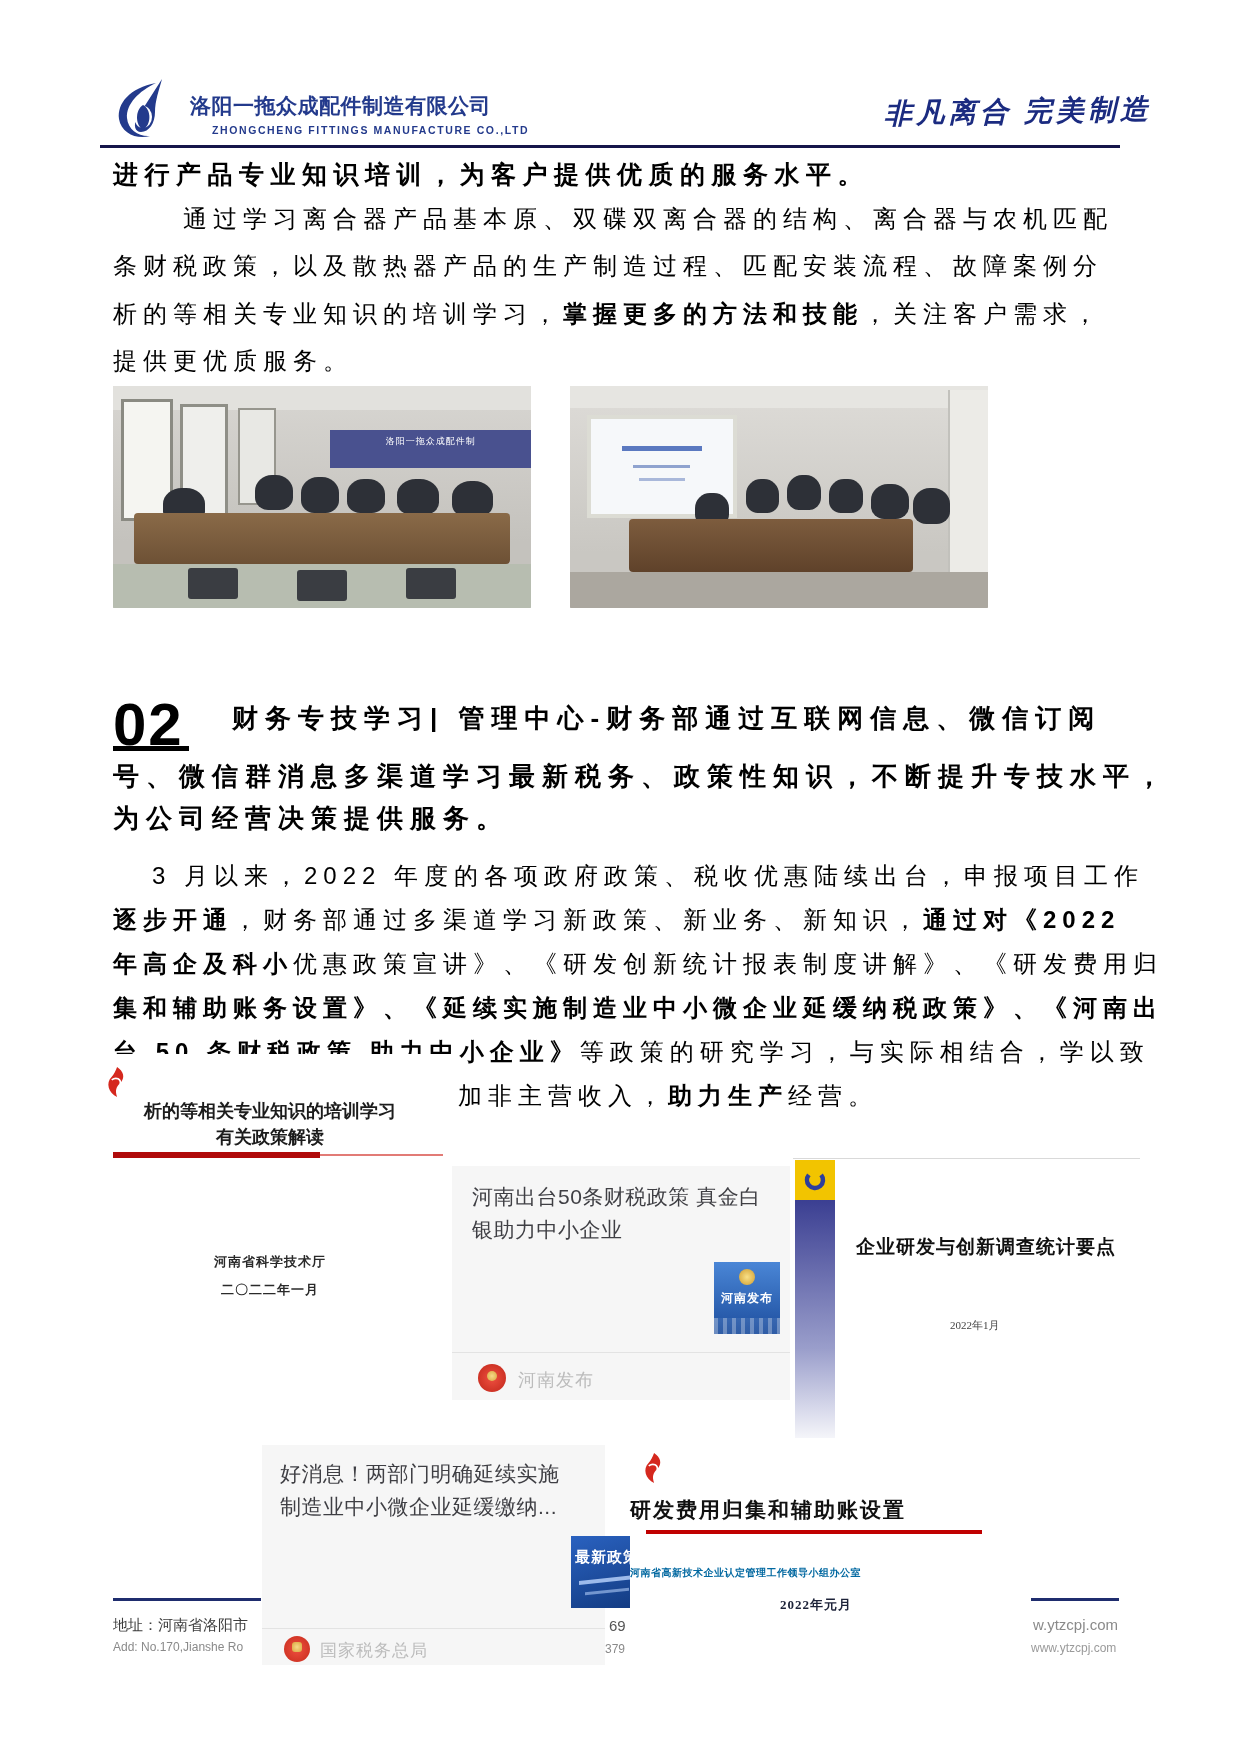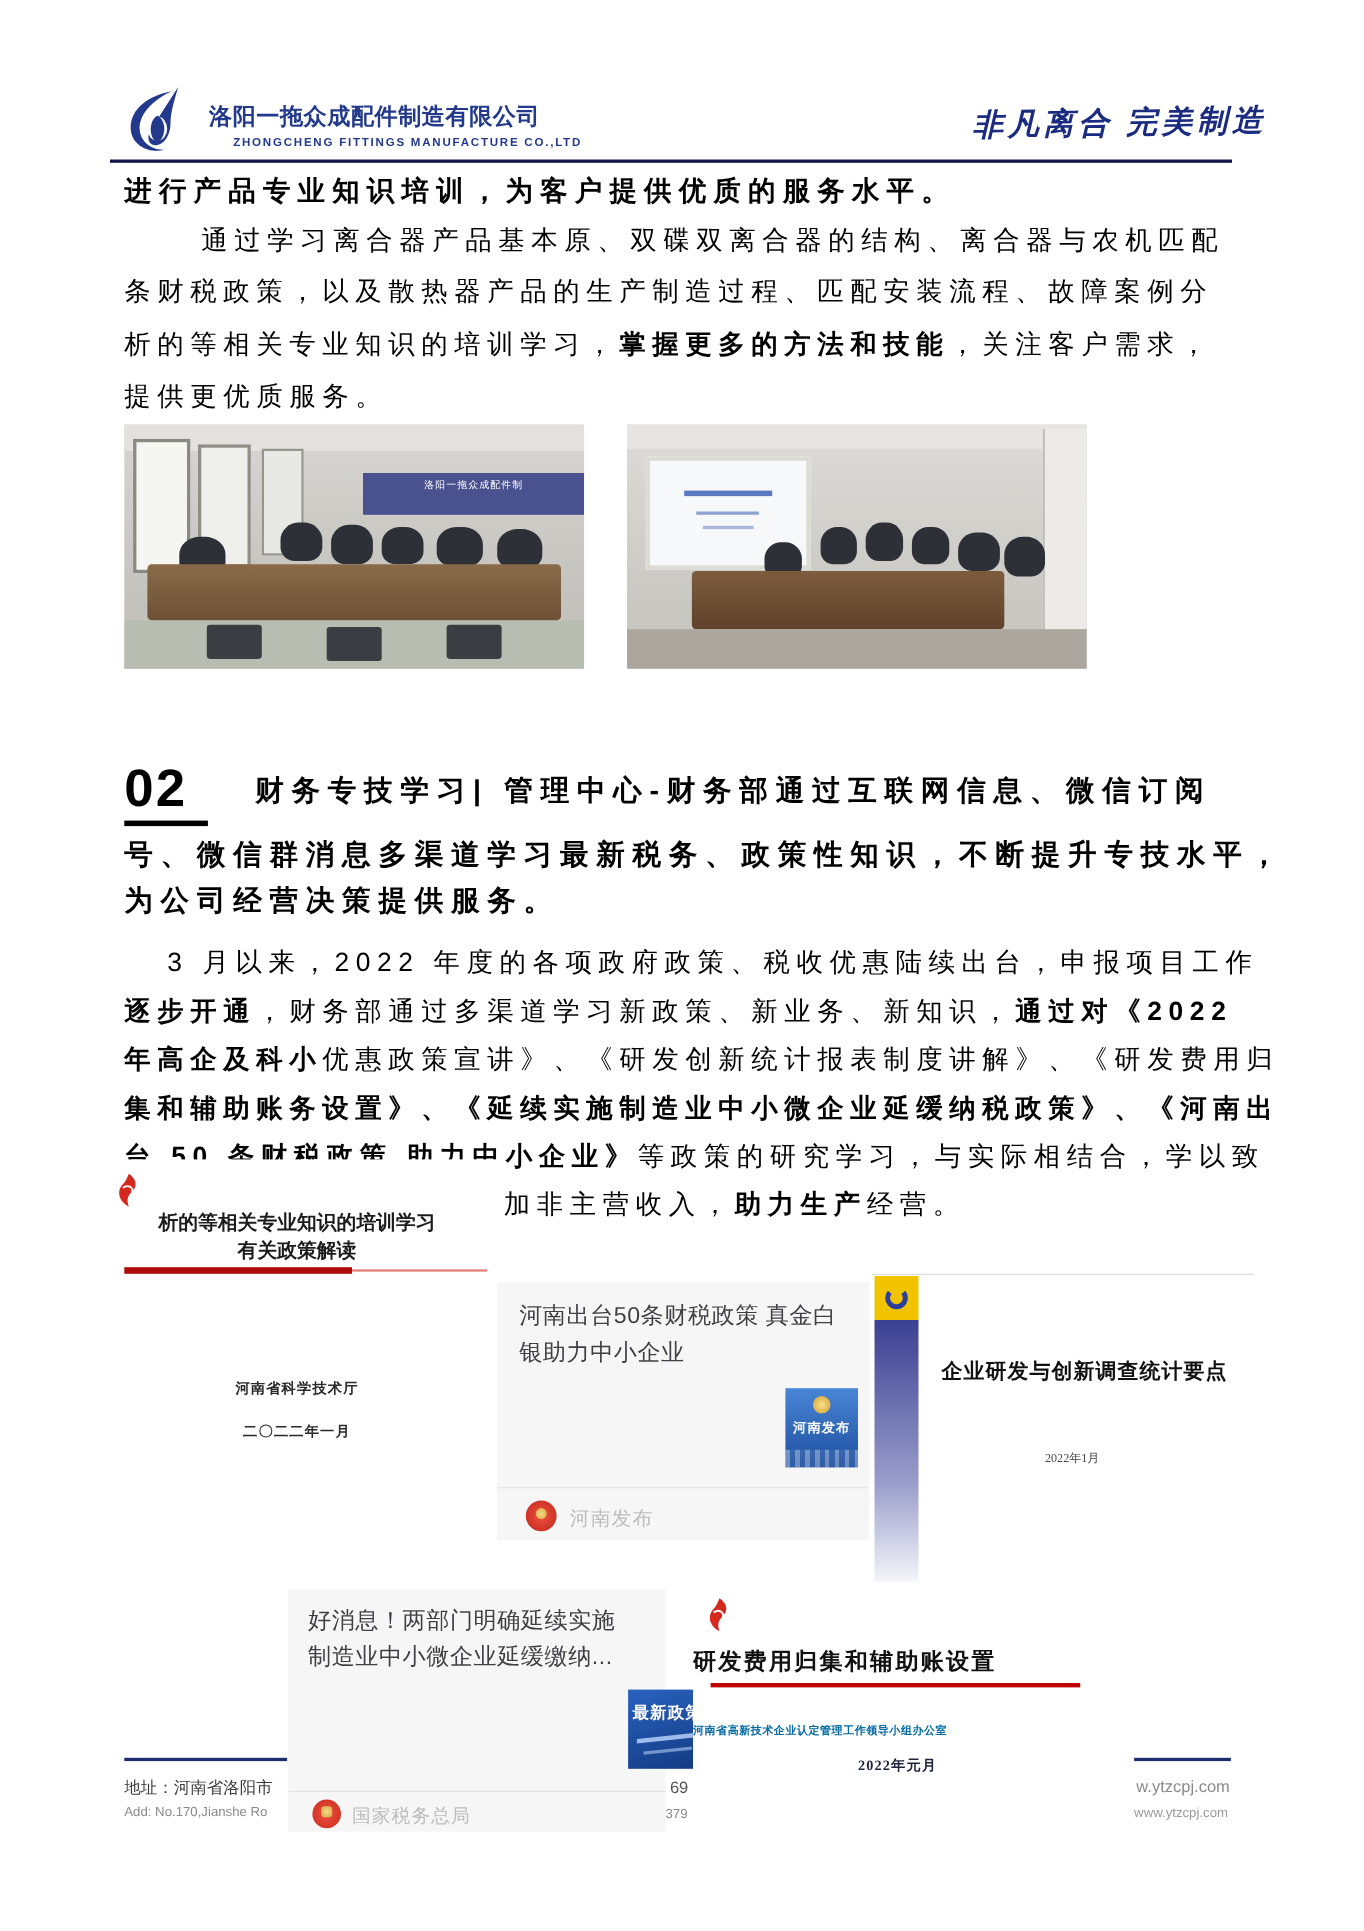--- a/index.html
+++ b/index.html
@@ -71,21 +71,21 @@
     <div class="person" style="left:42%;top:42%;width:8%;height:15%;"></div>
     <div class="person" style="left:52%;top:40%;width:8%;height:16%;"></div>
     <div class="person" style="left:62%;top:42%;width:8%;height:15%;"></div>
     <div class="person" style="left:72%;top:44%;width:9%;height:16%;"></div>
     <div class="person" style="left:82%;top:46%;width:9%;height:16%;"></div>
     <div class="person" style="left:30%;top:48%;width:8%;height:15%;"></div>
     <div class="abs" style="left:14%;top:60%;width:68%;height:24%;background:linear-gradient(#7d5c3e,#5f422a);border-radius:4px;"></div>
     <div class="abs" style="left:0;top:84%;width:100%;height:16%;background:#aba79f;"></div>
   </div>
 
-  <div class="abs" style="left:113px;top:690px;font-size:48px;font-weight:900;color:#000;letter-spacing:2px;z-index:1;">02</div>
+  <div class="abs" style="left:113px;top:690px;font-size:60px;font-weight:900;color:#000;letter-spacing:2px;z-index:1;">02</div>
   <div class="abs" style="left:113px;top:746px;width:76px;height:5px;background:#000;z-index:1;"></div>
   <div class="abs hline" style="left:232px;top:703px;">财务专技学习| 管理中心-财务部通过互联网信息、微信订阅</div>
   <div class="abs hline" style="left:113px;top:761px;">号、微信群消息多渠道学习最新税务、政策性知识，不断提升专技水平，</div>
   <div class="abs hline" style="left:113px;top:803px;">为公司经营决策提供服务。</div>
 
   <div class="abs bodyline" style="left:152px;top:862px;"><span style="font-weight: 400;">3 月以来，2022 年度的各项政府政策、税收优惠陆续出台，申报项目工作</span></div>
   <div class="abs bodyline" style="left:113px;top:906px;text-align:right;"><span style="font-weight: 800;">逐步开通</span><span style="font-weight: 400;">，财务部通过多渠道学习新政策、新业务、新知识，</span><span style="font-weight: 800;">通过对《2022</span></div>
   <div class="abs bodyline" style="left:113px;top:950px;"><span style="font-weight: 800;">年高企及科小</span><span style="font-weight: 400;">优惠政策宣讲》、《研发创新统计报表制度讲解》、《研发费用归</span></div>
   <div class="abs bodyline" style="left:113px;top:994px;"><span style="font-weight: 800;">集和辅助账务设置》、《延续实施制造业中小微企业延缓纳税政策》、《河南出</span></div>
   <div class="abs bodyline" style="left:113px;top:1038px;"><span style="font-weight: 800;">台 50 条财税政策 助力中小企业》</span><span style="font-weight: 400;">等政策的研究学习，与实际相结合，学以致</span></div>
@@ -98,21 +98,21 @@
         <path d="M8 13 C12 10 17 12 16 17" stroke="#ffffff" stroke-width="1.6" fill="none"></path>
       </svg>
     </div>
     <div class="abs" style="left:0;top:44px;width:100%;text-align:center;font-size:18px;font-weight:700;color:#1c1c1c;line-height:26px;">
       <div>析的等相关专业知识的培训学习</div>
       <div>有关政策解读</div>
     </div>
     <div class="abs" style="left:25px;top:98px;width:207px;height:6px;background:#b00b0b;"></div>
     <div class="abs" style="left:232px;top:100px;width:123px;height:2px;background:#e27b76;"></div>
     <div class="abs serif" style="left:0;top:199px;width:100%;text-align:center;font-size:13px;font-weight:600;color:#2a2a2a;letter-spacing:1px;">河南省科学技术厅</div>
-    <div class="abs serif" style="left:0;top:227px;width:100%;text-align:center;font-size:13px;font-weight:600;color:#2a2a2a;letter-spacing:1px;margin-top:11px;">二〇二二年一月</div>
+    <div class="abs serif" style="left:0;top:227px;width:100%;text-align:center;font-size:13px;font-weight:600;color:#2a2a2a;letter-spacing:1px;">二〇二二年一月</div>
   </div>
 
   <div class="abs cardgray" style="left:452px;top:1166px;width:338px;height:234px;">
     <div class="abs cardtitle" style="left:20px;top:14px;width:300px;">河南出台50条财税政策 真金白银助力中小企业</div>
     <div class="abs" style="left:262px;top:96px;width:66px;height:72px;background:linear-gradient(#4a86d6,#1d4e9e);">
       <div class="abs" style="left:25px;top:7px;width:16px;height:16px;border-radius:50%;background:radial-gradient(#f9e087,#cf9c2e);"></div>
       <div class="abs" style="left:0;top:28px;width:100%;text-align:center;color:#fff;font-size:12px;font-weight:700;letter-spacing:1px;">河南发布</div>
       <div class="abs" style="left:0;bottom:0;width:100%;height:16px;background:repeating-linear-gradient(90deg,rgba(255,255,255,0.35) 0 4px,rgba(255,255,255,0.08) 4px 9px);"></div>
     </div>
     <div class="abs" style="left:0;top:186px;width:100%;height:1px;background:#e3e3e3;"></div>

